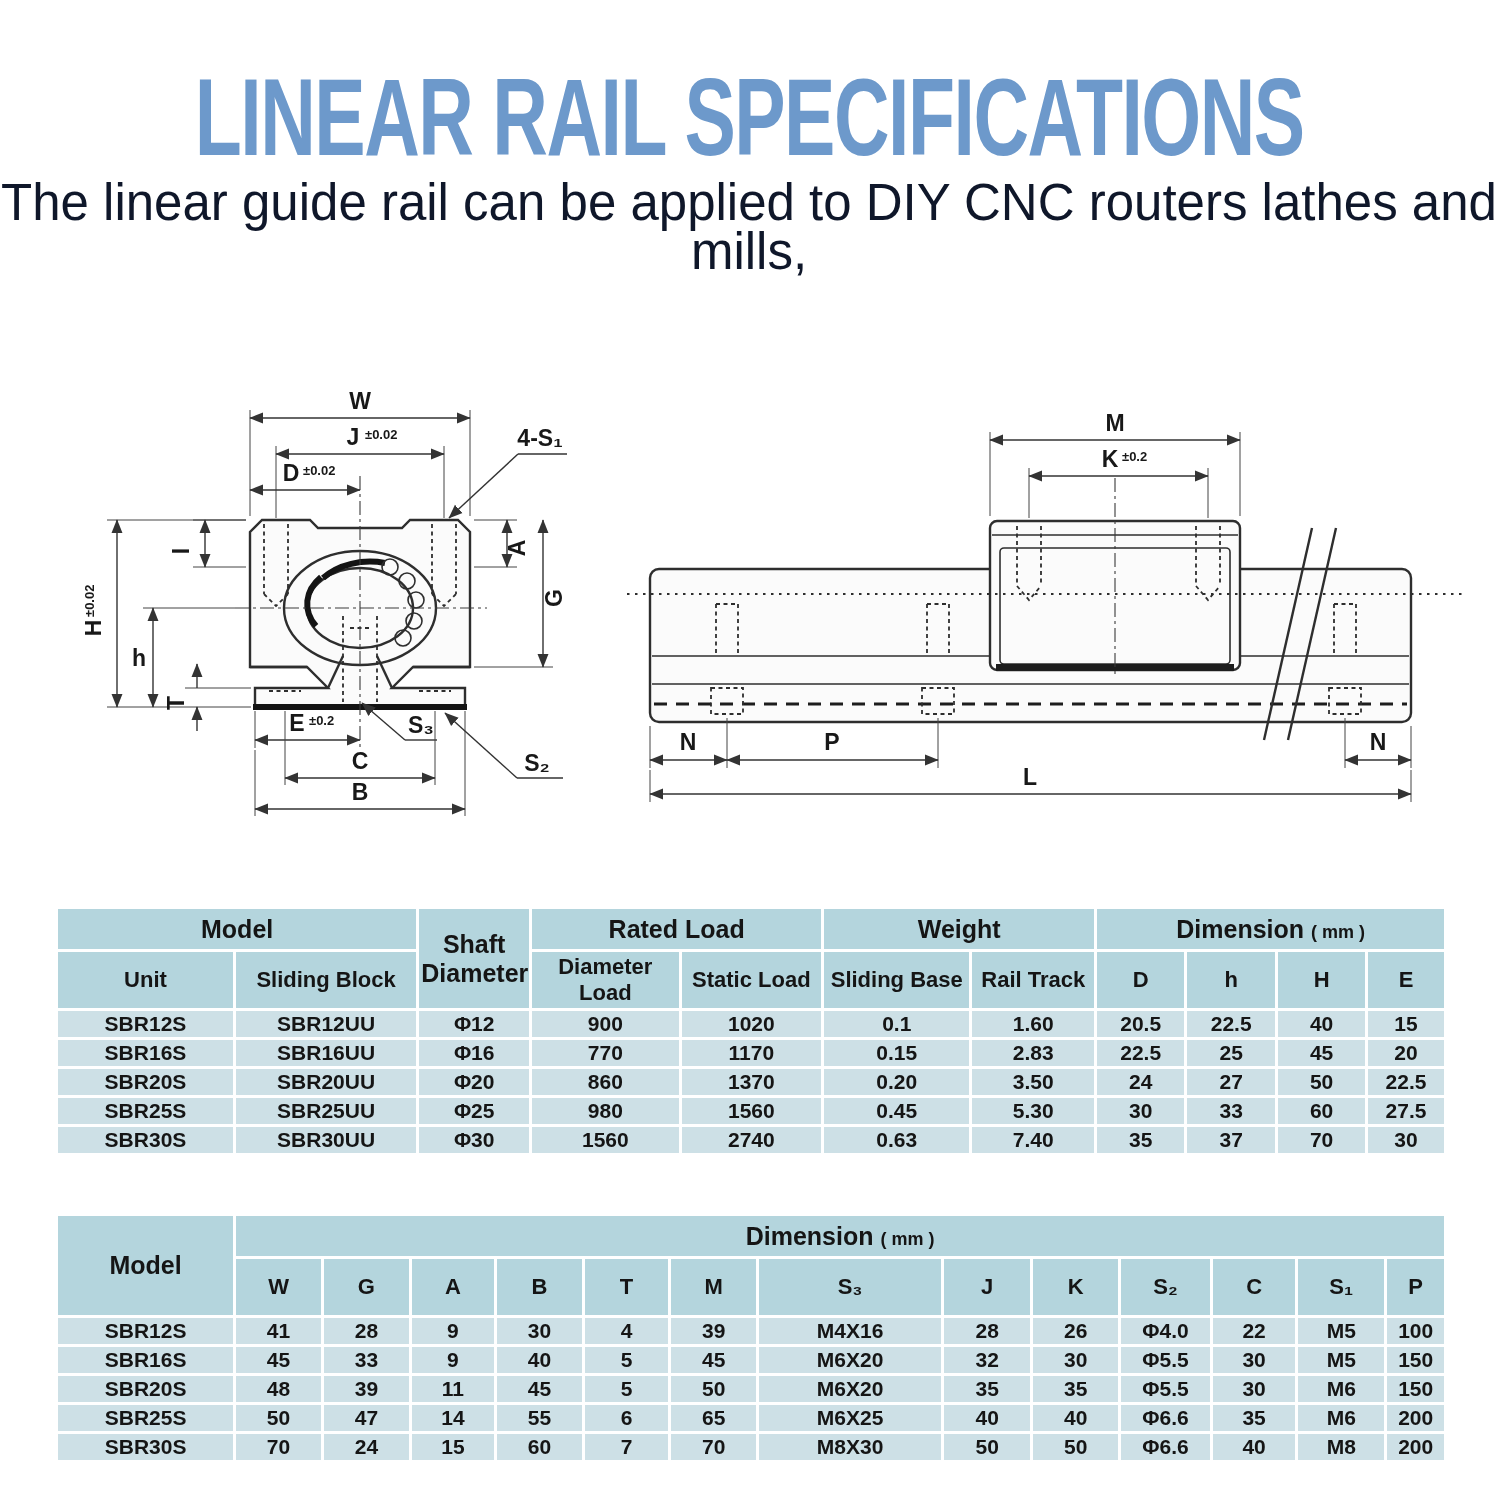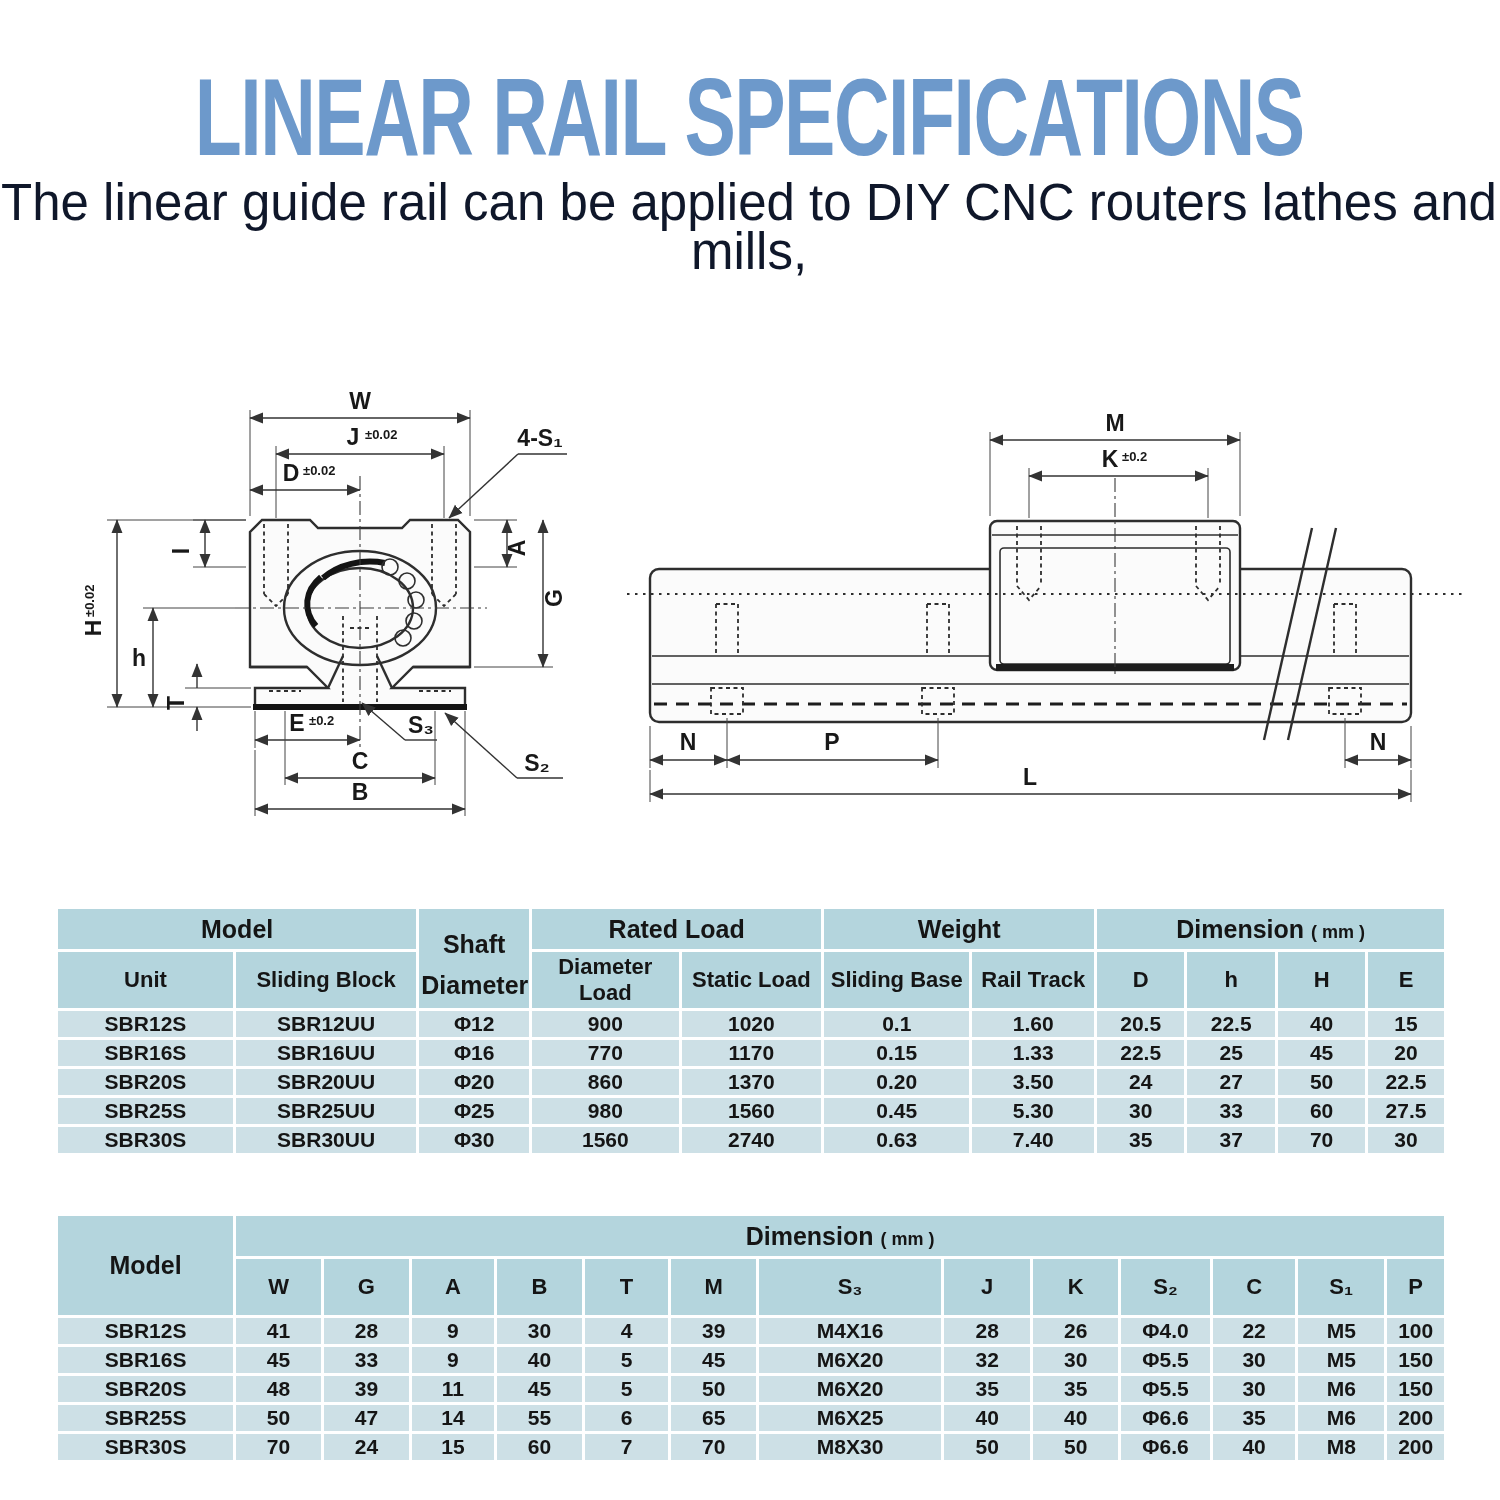--- a/index.html
+++ b/index.html
@@ -35,21 +35,21 @@
              table-layout:fixed;left:55px;width:1392px;}
   .spec th,.spec td{text-align:center;vertical-align:middle;font-weight:bold;
                     color:#151515;padding:0 2px;overflow:hidden;}
   .spec th{background:#b4d5dd;}
   .spec td{background:#cde0e6;font-size:21px;height:26px;}
   tr.h1 th{font-size:25px;height:40px;}
   tr.h2 th{font-size:22px;height:56px;line-height:26px;}
   #table1{top:906px;}
   #table2{top:1213px;}
   .unit-small{font-size:18px;text-align:right;}
-  .two-line{display:block;margin-top:12px;}
+  .two-line{display:block;}
 </style>
 </head>
 <body>
 
 <div id="canvas">
 
   <div class="title-wrap">
     <span class="title">LINEAR RAIL SPECIFICATIONS</span>
   </div>
   <div class="subtitle">
@@ -364,21 +364,21 @@
       <td>40</td>
       <td>15</td>
     </tr>
     <tr>
       <td>SBR16S</td>
       <td>SBR16UU</td>
       <td>Φ16</td>
       <td>770</td>
       <td>1170</td>
       <td>0.15</td>
-      <td>1.33</td>
+      <td>2.83</td>
       <td>22.5</td>
       <td>25</td>
       <td>45</td>
       <td>20</td>
     </tr>
     <tr>
       <td>SBR20S</td>
       <td>SBR20UU</td>
       <td>Φ20</td>
       <td>860</td>

